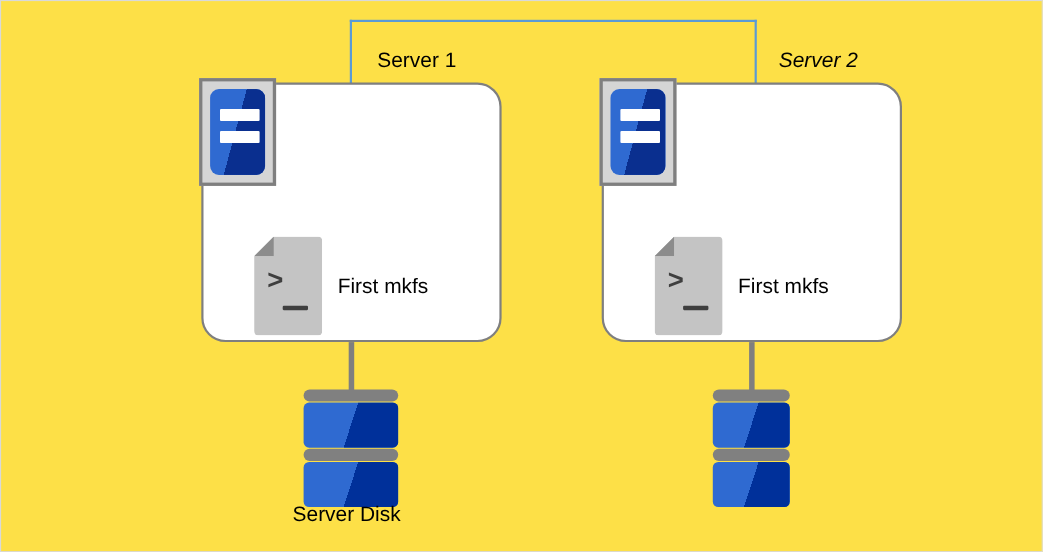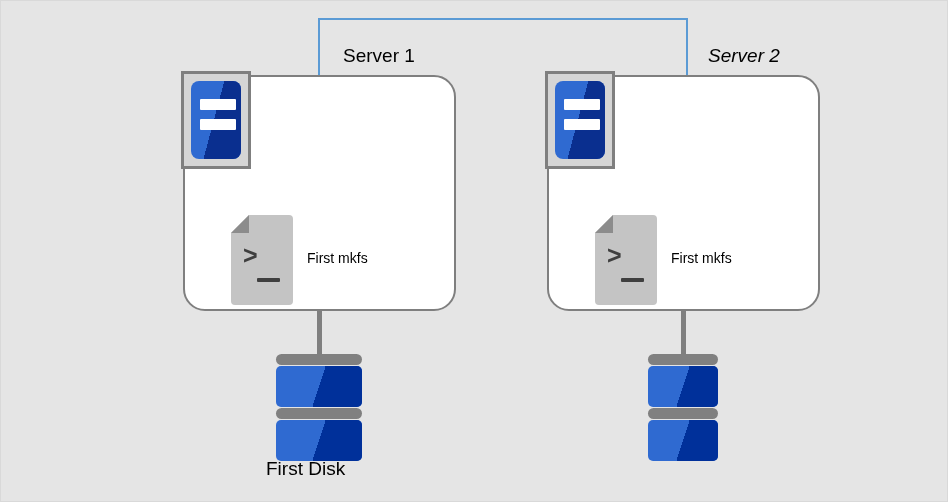--- a/index.html
+++ b/index.html
@@ -7,21 +7,21 @@
     padding: 0;
     background: #ffffff;
   }
   body {
     font-family: "Liberation Sans", sans-serif;
   }
   #canvas {
     position: relative;
     width: 946px;
     height: 500px;
-    background: #e5e5e5;
+    background: #fde047;
     border: 1px solid #d9d9d9;
     overflow: hidden;
   }
 
   
   .interconnect-seg {
     position: absolute;
     background: #5b9bd5;
   }
   .ic-top    { left: 317px; top: 17px;  width: 370px; height: 2px; }
@@ -132,21 +132,21 @@
     top: 63px;
     width: 23px;
     height: 4px;
     background: #3f3f3f;
     border-radius: 1px;
   }
 
   .doc-label {
     position: absolute;
     top: 250px;
-    font-size: 14px;
+    font-size: 19px;
     color: #000000;
     white-space: nowrap;
     line-height: 1;
   }
   #doc1-label { left: 306px; }
   #doc2-label { left: 670px; }
 
   
   .stem {
     position: absolute;
@@ -253,21 +253,21 @@
     <div class="platter-bar"></div>
     <div class="platter">
       <div class="shade"></div>
     </div>
     <div class="platter-bar"></div>
     <div class="platter">
       <div class="shade"></div>
     </div>
   </div>
 
-  <div class="disk-label" id="disk1-label">First Disk</div>
+  <div class="disk-label" id="disk1-label">Server Disk</div>
 
   <div class="disk" id="disk2">
     <div class="platter-bar"></div>
     <div class="platter">
       <div class="shade"></div>
     </div>
     <div class="platter-bar"></div>
     <div class="platter">
       <div class="shade"></div>
     </div>

